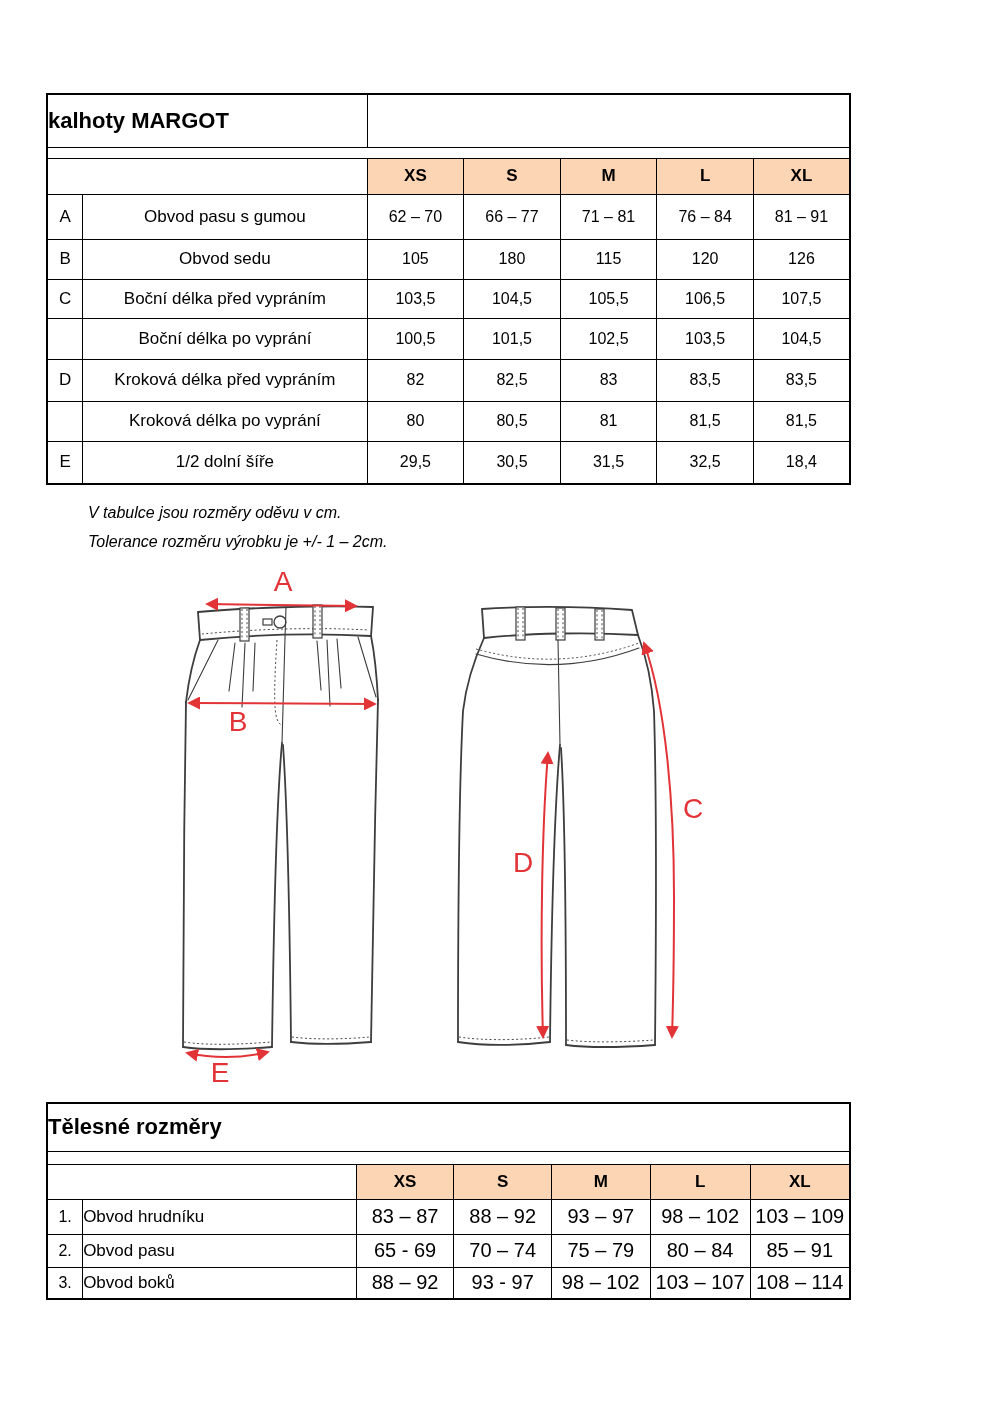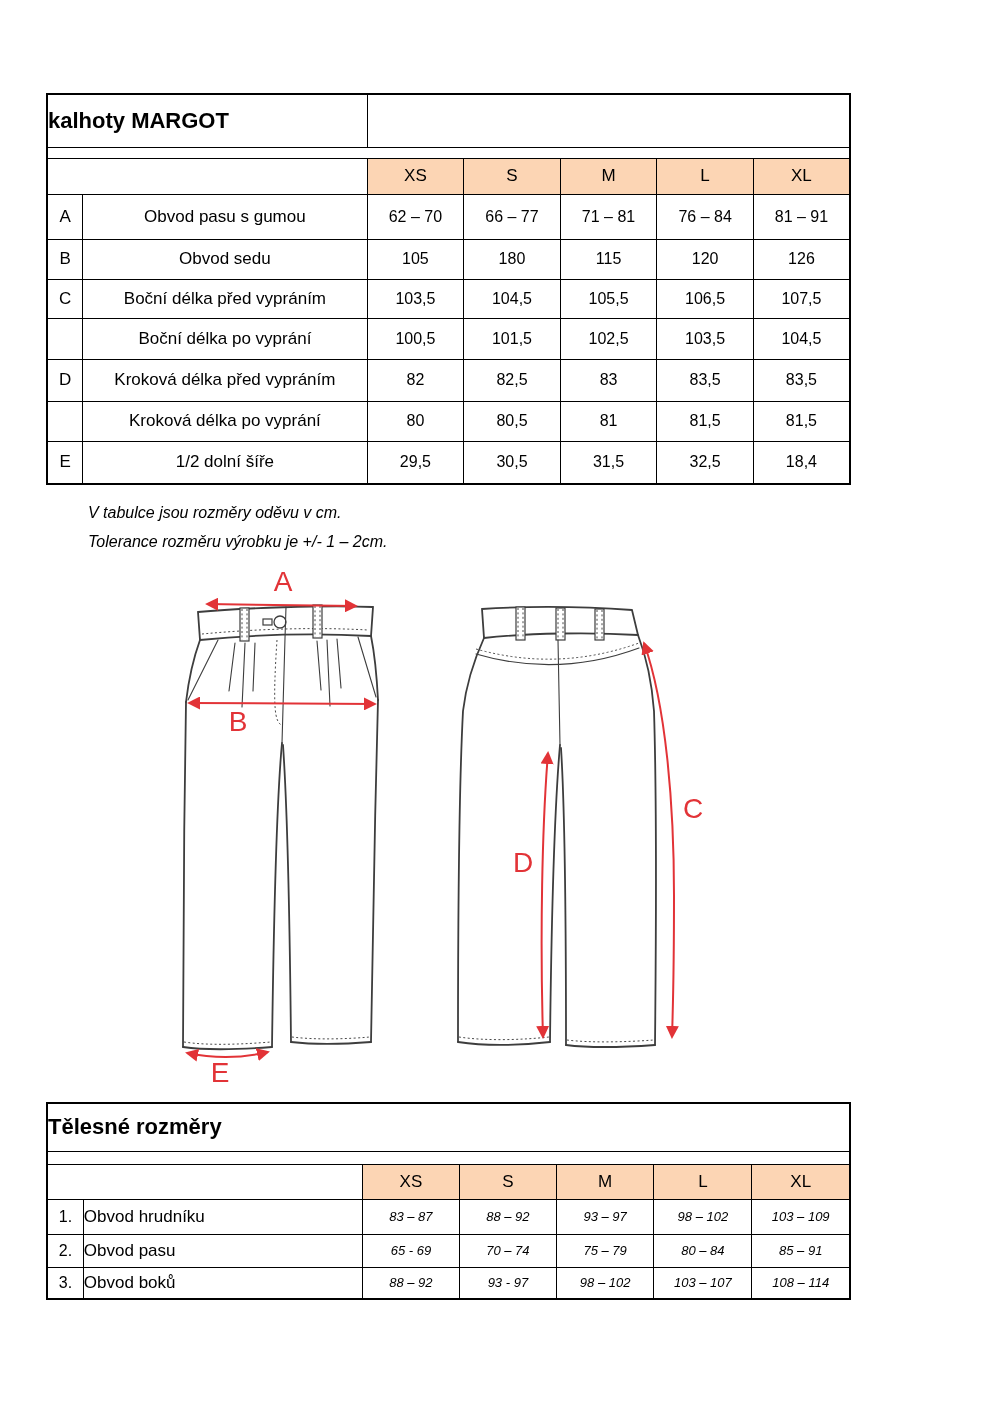--- a/index.html
+++ b/index.html
@@ -9,27 +9,27 @@
   table.sheet { border-collapse:collapse; table-layout:fixed; position:absolute;
                 background:#fff; border:2px solid #000; }
   table.sheet td { border:1px solid #000; padding:0; vertical-align:middle;
                    overflow:hidden; white-space:nowrap; }
 
   #size-table { left:46px; top:93px; }
   #body-table { left:46px; top:1102px; }
 
   td.ttl   { font-size:22px; font-weight:bold; text-align:left; padding-left:40px; }
   td.thin  { font-size:0; line-height:0; }
-  td.hdr   { background:#FCD5B4; font-size:17px; font-weight:normal; text-align:center; }
+  td.hdr   { background:#FCD5B4; font-size:17px; font-weight:bold; text-align:center; }
   td.ltr   { font-size:17px; text-align:center; }
   td.lbl   { font-size:17px; text-align:center; padding-left:5px; }
   td.val   { font-size:16px; text-align:center; }
   td.num   { font-size:16px; text-align:center; }
   td.lbl2  { font-size:17px; text-align:left; padding-left:5px; }
-  td.val2  { font-size:13px; text-align:center;font-style:italic; }
+  td.val2  { font-size:20px; text-align:center; }
 
   .notes { position:absolute; left:88px; top:498px; font-size:16px; font-style:italic;
            line-height:29px; }
 
   #drawing { position:absolute; left:90px; top:555px; }
   .outline  { fill:none; stroke:#3d3d3d; stroke-width:1.8; stroke-linecap:round; }
   .detail   { fill:none; stroke:#3d3d3d; stroke-width:1.1; stroke-linecap:round; }
   .stitch   { fill:none; stroke:#4a4a4a; stroke-width:1; stroke-dasharray:2 2.4; }
   .redline  { fill:none; stroke:#e23337; stroke-width:2; }
   .redlabel { fill:#e23337; font-family:"Liberation Sans", sans-serif; font-size:28px; }

